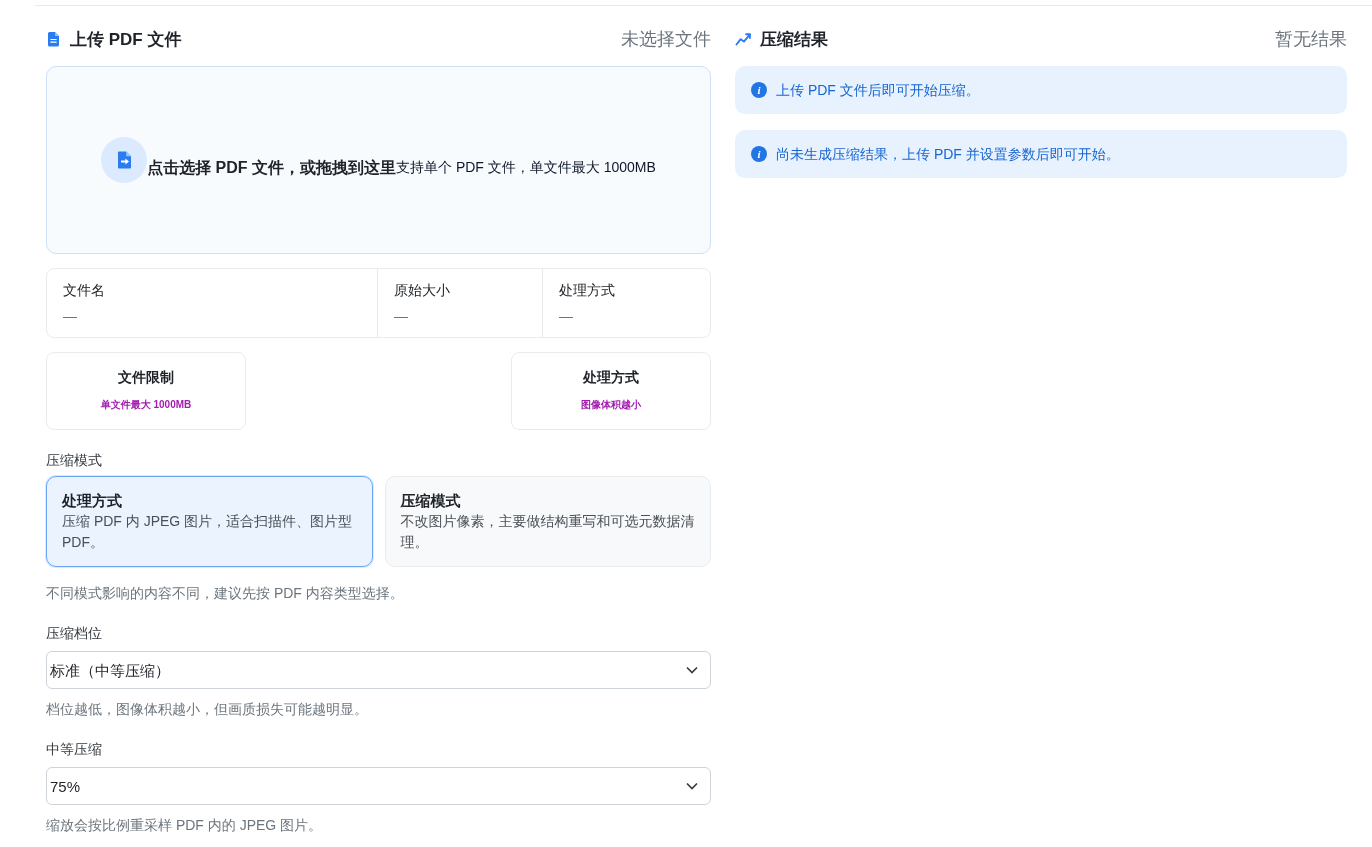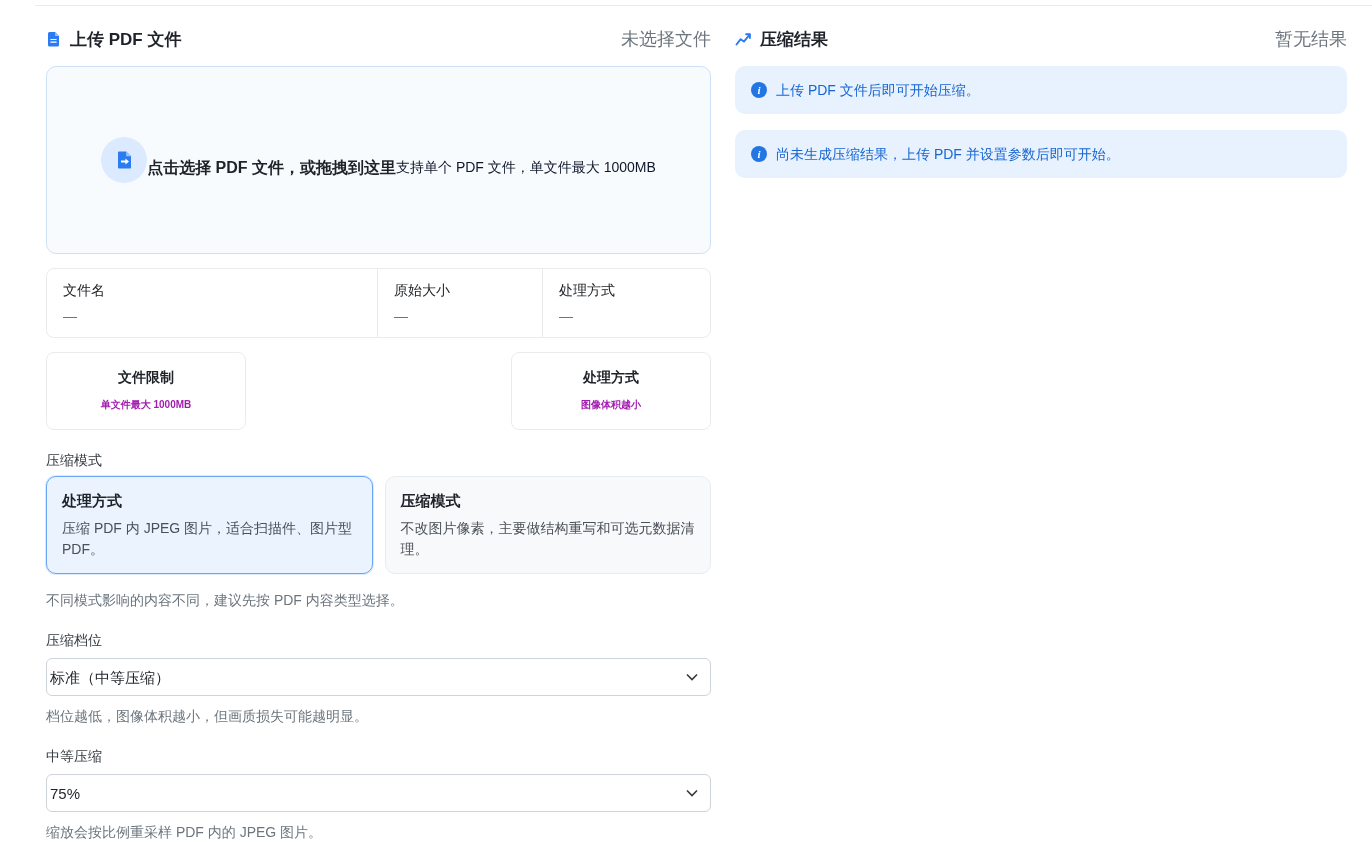--- a/index.html
+++ b/index.html
@@ -96,21 +96,21 @@
     border: 1px solid #e9ecef;
     background: #f8f9fa;
     cursor: pointer;
   }
   .mode-card.selected {
     background: #eaf3fe;
     border: 1px solid #6ba6f5;
     box-shadow: 0 0 0 1px rgba(107,166,245,.25);
   }
   .mode-title { font-size: 15px; font-weight: 700; color: #1f2329; line-height: 21px; }
-  .mode-desc { margin-top: 7px; font-size: 14px; color: #495057; line-height: 21px; }
+  .mode-desc { font-size: 14px; color: #495057; line-height: 21px; }
 
   .hint { margin-top: 16px; font-size: 14px; color: #6c757d; line-height: 20px; }
   .hint.small-gap { margin-top: 10px; }
 
   
   .select-wrap { position: relative; margin-top: 8px; }
   .select-wrap select {
     width: 100%; height: 38px;
     border: 1px solid #ced4da;
     border-radius: 6px;

